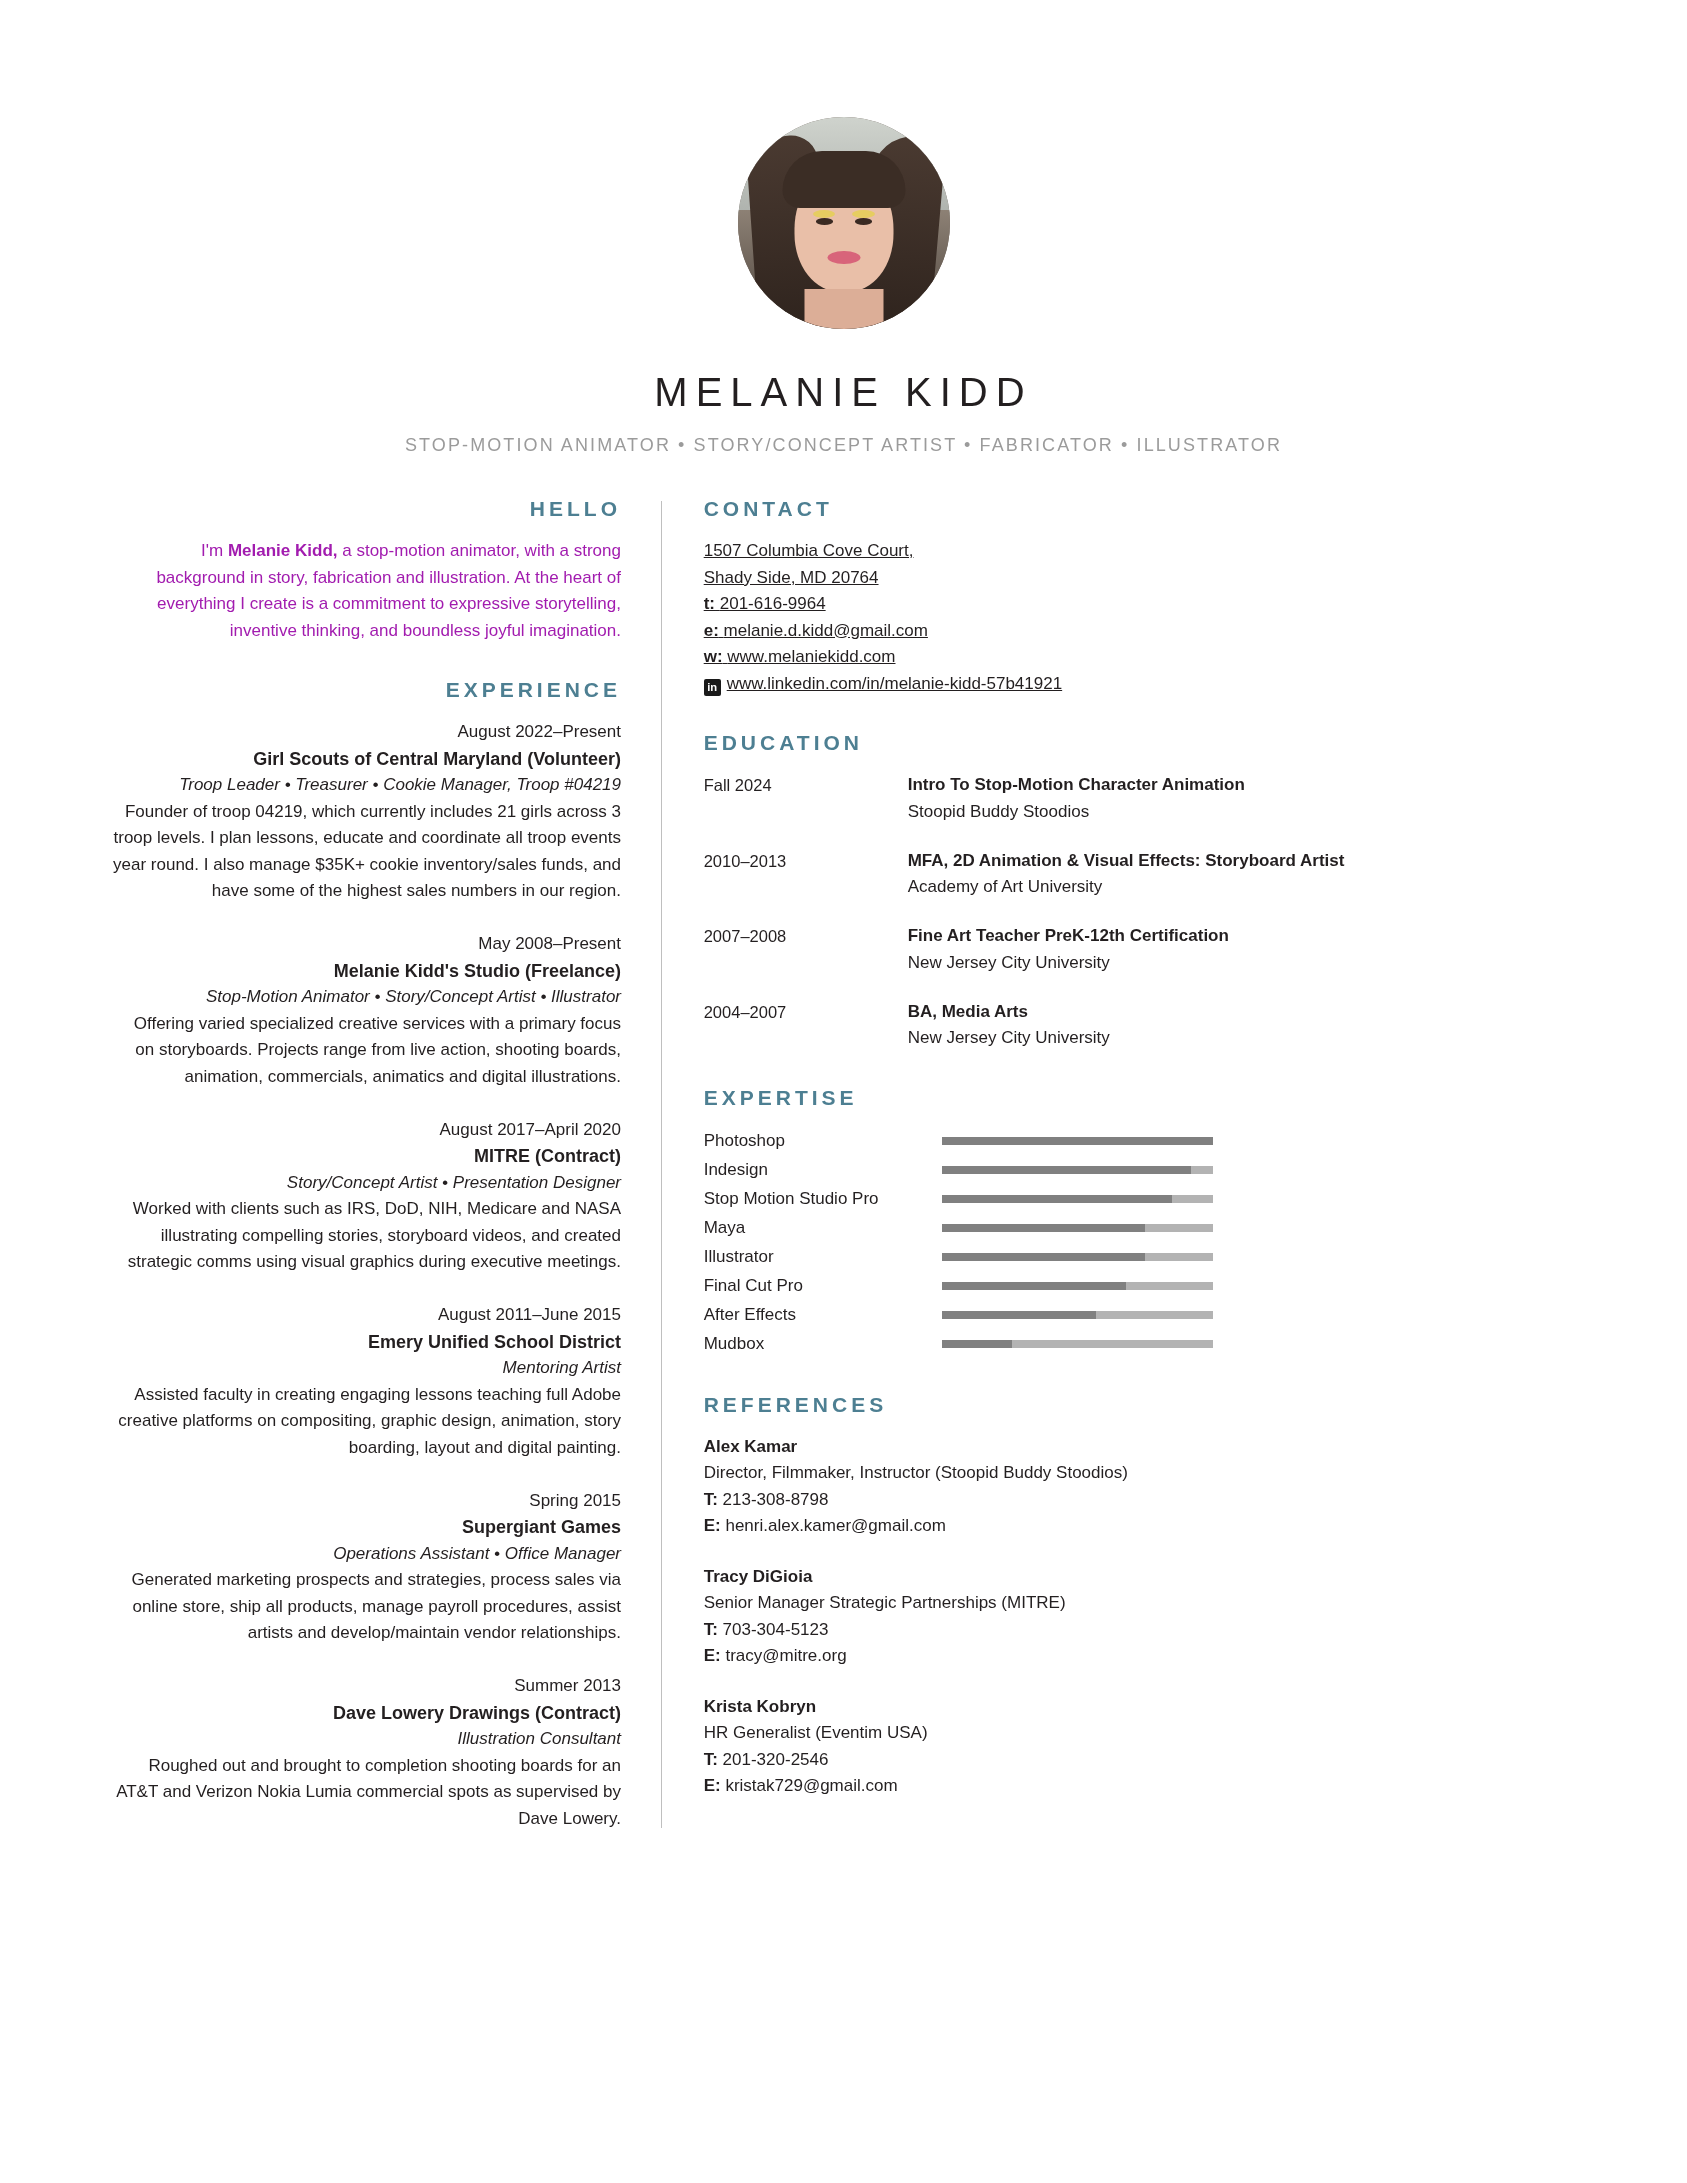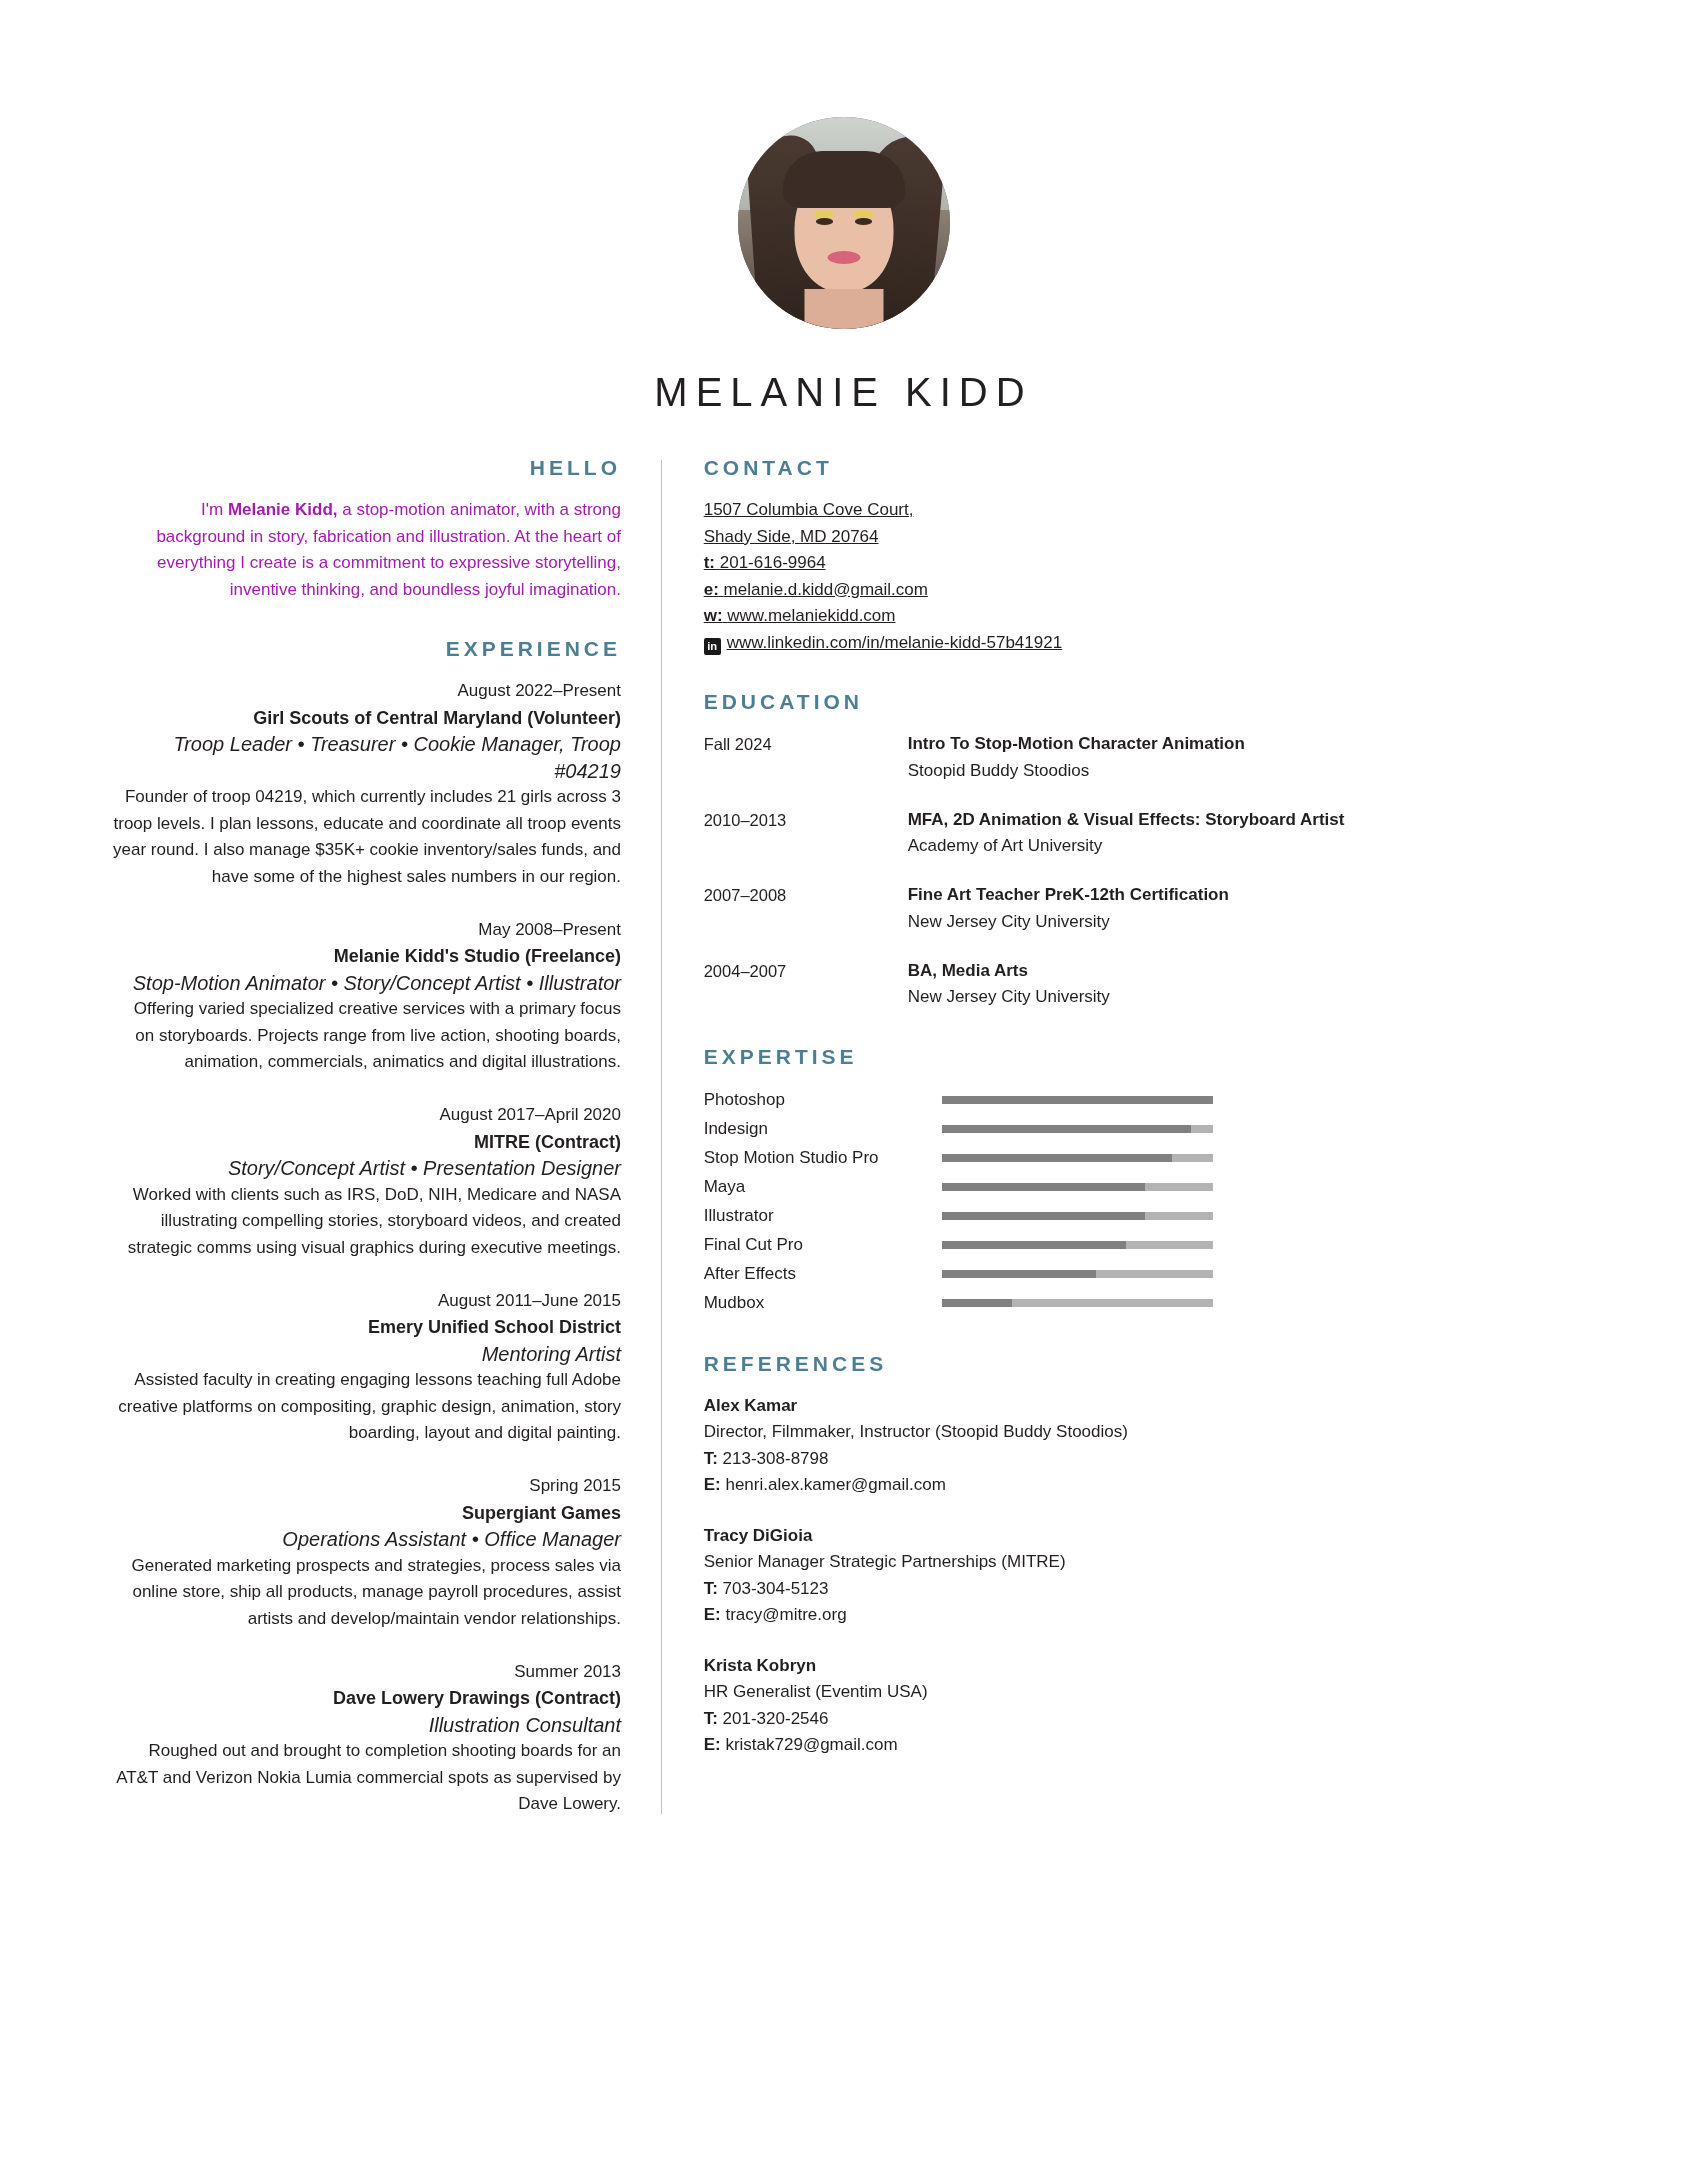--- a/index.html
+++ b/index.html
@@ -148,21 +148,21 @@
     font-size: 17px;
     line-height: 26.5px;
     color: #231f20;
   }
   .exp .org {
     font-size: 18px;
     line-height: 26.5px;
     font-weight: 700;
   }
   .exp .role {
-    font-size: 20px;
+    font-size: 17px;
     line-height: 26.5px;
     font-style: italic;
   }
   .exp .desc {
     font-size: 17px;
     line-height: 26.5px;
   }
 
   .section-block { margin-top: 34px; }
 
@@ -264,20 +264,21 @@
       <div class="face"></div>
       <div class="fringe"></div>
       <div class="lid l"></div>
       <div class="lid r"></div>
       <div class="eye l"></div>
       <div class="eye r"></div>
       <div class="mouth"></div>
       <div class="neck"></div>
     </div>
     <div class="name">MELANIE KIDD</div>
+    <div class="subtitle">STOP-MOTION ANIMATOR • STORY/CONCEPT ARTIST • FABRICATOR • ILLUSTRATOR</div>
   </div>
 
   <div class="columns">
 
     <div class="col-left">
 
       <h2 class="section">HELLO</h2>
       <p class="body hello-text"><span>I'm </span><b>Melanie Kidd,</b><span> a stop-motion animator, with a strong background in story, fabrication and illustration. At the heart of everything I create is a commitment to expressive storytelling, inventive thinking, and boundless joyful imagination.</span></p>
 
       <div class="section-block">

